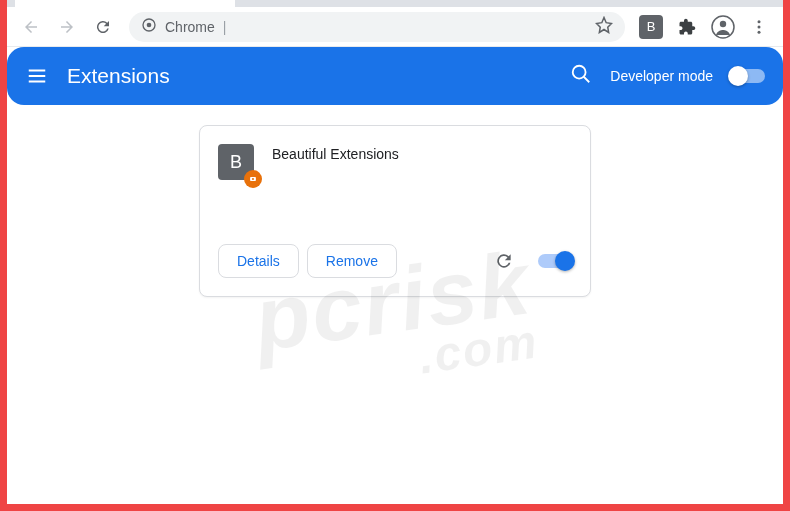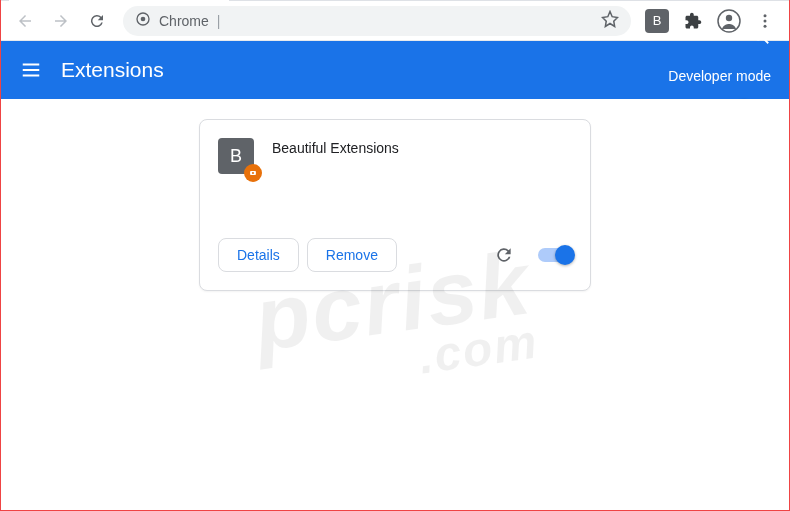--- a/index.html
+++ b/index.html
@@ -1,42 +1,42 @@
 <!DOCTYPE html>
 <html><head>
 <meta charset="utf-8">
 <style>
 * { margin: 0; padding: 0; box-sizing: border-box; font-family: 'Segoe UI', Arial, sans-serif; }
 body { width: 790px; height: 511px; background: #fff; overflow: hidden; position: relative; }
 
 
-.window { border: 1px solid #ef4444; height: 511px; display: flex; flex-direction: column; }
+.window { border: 7px solid #ef4444; height: 511px; display: flex; flex-direction: column; }
 
 
 .tabstrip { height: 38px; background: #dee1e6; display: flex; align-items: flex-end; padding-left: 8px; position: relative; margin-top: -38px; }
 .tab { height: 34px; background: #fff; border-radius: 8px 8px 0 0; display: flex; align-items: center; padding: 0 10px; min-width: 220px; gap: 8px; font-size: 12px; color: #3c4043; }
 .win-controls { position: absolute; right: 0; top: 0; display: flex; height: 38px; align-items: center; }
 
 
 .toolbar { height: 40px; background: #fff; display: flex; align-items: center; padding: 0 8px; gap: 4px; border-bottom: 1px solid #e8eaed; }
 .nav-btn { width: 32px; height: 32px; display: flex; align-items: center; justify-content: center; color: #5f6368; border-radius: 50%; }
 .nav-btn.disabled { color: #bdc1c6; }
 .omnibox { flex: 1; height: 30px; background: #f1f3f4; border-radius: 15px; display: flex; align-items: center; padding: 0 12px; gap: 8px; font-size: 14px; color: #5f6368; margin: 0 6px; }
 .omnibox .secure { color: #5f6368; }
 .omnibox .divider { color: #9aa0a6; }
 .omnibox .url-rest { color: #202124; }
 .omnibox .star { margin-left: auto; }
 .tool-icon { width: 32px; height: 32px; display: flex; align-items: center; justify-content: center; color: #5f6368; }
 .badge-b { width: 24px; height: 24px; background: #5f6368; border-radius: 4px; display: flex; align-items: center; justify-content: center; color: #fff; font-size: 13px; font-weight: 500; }
 
 
-.ext-header { height: 58px; background: #1a73e8; display: flex; align-items: center; padding: 5px 18px; color: #fff; gap: 18px; }
+.ext-header { height: 58px; background: #1a73e8; display: flex; align-items: center; padding: 5px 18px; color: #fff; gap: 18px; border-radius: 17px; }
 .hamburger { width: 24px; height: 24px; display: flex; align-items: center; justify-content: center; }
 .ext-title { font-size: 21px; font-weight: 400; }
-.hdr-right { margin-left: auto; display: flex; align-items: flex-end; gap: 18px; flex-direction: column; }
+.hdr-right { margin-left: auto; display: flex; align-items: center; gap: 18px; }
 .dev-mode { font-size: 14px; }
 .toggle { width: 34px; height: 14px; background: rgba(255,255,255,0.5); border-radius: 10px; position: relative; }
 .toggle::after { content: ''; position: absolute; width: 20px; height: 20px; background: #fff; border-radius: 50%; top: -3px; left: -3px; box-shadow: 0 1px 3px rgba(0,0,0,0.3); }
 
 
 .content { flex: 1; background: #fff; padding: 20px; display: flex; justify-content: center; align-items: flex-start; position: relative; }
 .card { width: 392px; background: #fff; border: 1px solid #dadce0; border-radius: 8px; padding: 18px; box-shadow: 0 1px 2px rgba(0,0,0,0.05); }
 .card-top { display: flex; gap: 18px; min-height: 90px; }
 .ext-icon { width: 36px; height: 36px; background: #5f6368; border-radius: 4px; display: flex; align-items: center; justify-content: center; color: #fff; font-size: 18px; font-weight: 500; position: relative; }
 .ext-badge { position: absolute; bottom: -8px; right: -8px; width: 18px; height: 18px; background: #e8710a; border-radius: 50%; display: flex; align-items: center; justify-content: center; }

